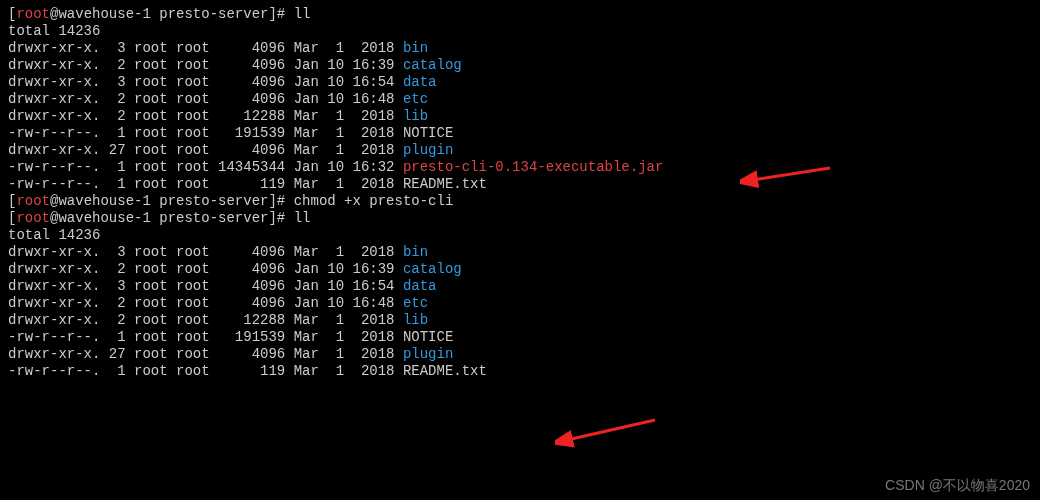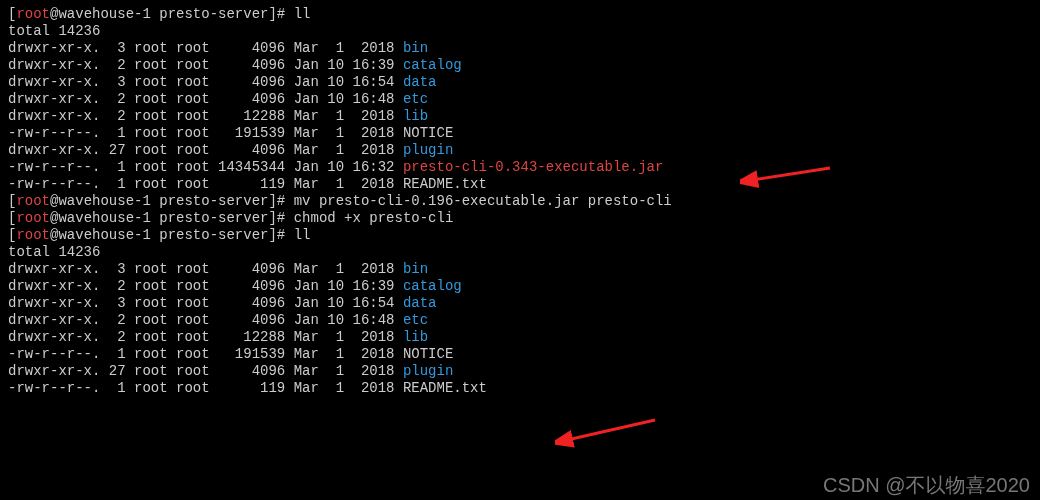--- a/index.html
+++ b/index.html
@@ -26,43 +26,42 @@
     height: 15px;
     background: #5c5;
     vertical-align: text-bottom;
   }
   .watermark {
     position: absolute;
     bottom: 6px;
     right: 10px;
     color: #777;
     font-family: Arial, sans-serif;
-    font-size: 20px;
+    font-size: 14px;
   }
   .arrow {
     position: absolute;
     pointer-events: none;
   }
 </style>
 </head>
 <body>
 
 <div id="term">
     <div class="line"><span class="white">[</span><span class="red">root</span><span class="white">@</span><span class="white">wavehouse-1</span><span class="white"> presto-server</span><span class="white">]# </span><span>ll</span></div>
     <div class="line">total 14236</div>
     <div class="line"><span>drwxr-xr-x.</span><span>  3</span><span> root root</span><span>     4096</span><span> Mar  1  2018 </span><span class="blue">bin</span></div>
     <div class="line"><span>drwxr-xr-x.</span><span>  2</span><span> root root</span><span>     4096</span><span> Jan 10 16:39 </span><span class="blue">catalog</span></div>
     <div class="line"><span>drwxr-xr-x.</span><span>  3</span><span> root root</span><span>     4096</span><span> Jan 10 16:54 </span><span class="blue">data</span></div>
     <div class="line"><span>drwxr-xr-x.</span><span>  2</span><span> root root</span><span>     4096</span><span> Jan 10 16:48 </span><span class="blue">etc</span></div>
     <div class="line"><span>drwxr-xr-x.</span><span>  2</span><span> root root</span><span>    12288</span><span> Mar  1  2018 </span><span class="blue">lib</span></div>
     <div class="line"><span>-rw-r--r--.</span><span>  1</span><span> root root</span><span>   191539</span><span> Mar  1  2018 </span><span class="white">NOTICE</span></div>
     <div class="line"><span>drwxr-xr-x.</span><span> 27</span><span> root root</span><span>     4096</span><span> Mar  1  2018 </span><span class="blue">plugin</span></div>
-    <div class="line"><span>-rw-r--r--.</span><span>  1</span><span> root root</span><span> 14345344</span><span> Jan 10 16:32 </span><span class="red">presto-cli-0.343-executable.jar</span></div>
+    <div class="line"><span>-rw-r--r--.</span><span>  1</span><span> root root</span><span> 14345344</span><span> Jan 10 16:32 </span><span class="red">presto-cli-0.134-executable.jar</span></div>
     <div class="line"><span>-rw-r--r--.</span><span>  1</span><span> root root</span><span>      119</span><span> Mar  1  2018 </span><span class="white">README.txt</span></div>
-    <div class="line"><span class="white">[</span><span class="red">root</span><span class="white">@</span><span class="white">wavehouse-1</span><span class="white"> presto-server</span><span class="white">]# </span><span>mv presto-cli-0.196-executable.jar presto-cli</span></div>
     <div class="line"><span class="white">[</span><span class="red">root</span><span class="white">@</span><span class="white">wavehouse-1</span><span class="white"> presto-server</span><span class="white">]# </span><span>chmod +x presto-cli</span></div>
     <div class="line"><span class="white">[</span><span class="red">root</span><span class="white">@</span><span class="white">wavehouse-1</span><span class="white"> presto-server</span><span class="white">]# </span><span>ll</span></div>
     <div class="line">total 14236</div>
     <div class="line"><span>drwxr-xr-x.</span><span>  3</span><span> root root</span><span>     4096</span><span> Mar  1  2018 </span><span class="blue">bin</span></div>
     <div class="line"><span>drwxr-xr-x.</span><span>  2</span><span> root root</span><span>     4096</span><span> Jan 10 16:39 </span><span class="blue">catalog</span></div>
     <div class="line"><span>drwxr-xr-x.</span><span>  3</span><span> root root</span><span>     4096</span><span> Jan 10 16:54 </span><span class="blue">data</span></div>
     <div class="line"><span>drwxr-xr-x.</span><span>  2</span><span> root root</span><span>     4096</span><span> Jan 10 16:48 </span><span class="blue">etc</span></div>
     <div class="line"><span>drwxr-xr-x.</span><span>  2</span><span> root root</span><span>    12288</span><span> Mar  1  2018 </span><span class="blue">lib</span></div>
     <div class="line"><span>-rw-r--r--.</span><span>  1</span><span> root root</span><span>   191539</span><span> Mar  1  2018 </span><span class="white">NOTICE</span></div>
     <div class="line"><span>drwxr-xr-x.</span><span> 27</span><span> root root</span><span>     4096</span><span> Mar  1  2018 </span><span class="blue">plugin</span></div>

